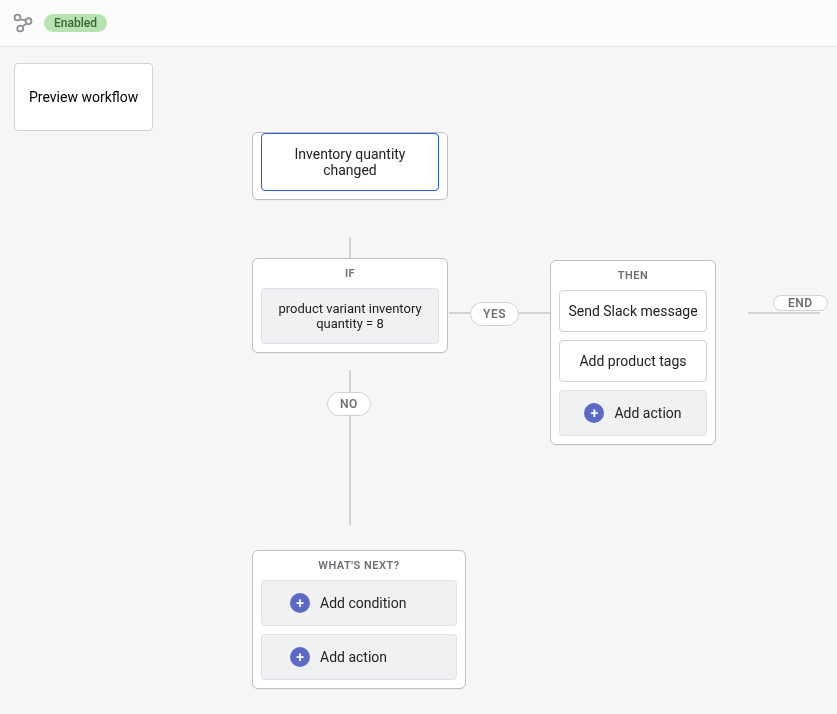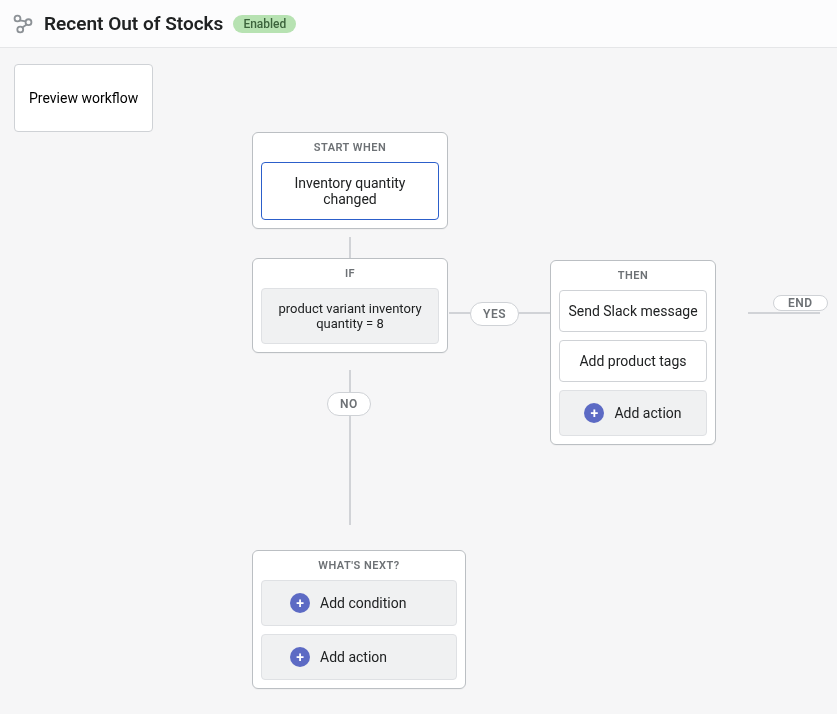--- a/index.html
+++ b/index.html
@@ -81,37 +81,35 @@
 <div class="header">
   <span class="flow-icon">
     <svg viewBox="0 0 24 24" width="22" height="22">
       <circle cx="6" cy="6" r="3.2" fill="none" stroke="#8c9196" stroke-width="2"></circle>
       <circle cx="18" cy="10" r="3.2" fill="none" stroke="#8c9196" stroke-width="2"></circle>
       <circle cx="9" cy="18" r="3.2" fill="none" stroke="#8c9196" stroke-width="2"></circle>
       <line x1="8.5" y1="8" x2="15" y2="9.2" stroke="#8c9196" stroke-width="2"></line>
       <line x1="16" y1="12.6" x2="11" y2="16" stroke="#8c9196" stroke-width="2"></line>
     </svg>
   </span>
-  <span class="title">Recent Out of Stocks</span>
   <span class="badge">Enabled</span>
 </div>
 
 <button class="preview-btn">Preview workflow</button>
 
 <div class="canvas">
 
   <svg class="connectors">
     <path d="M350 187 V 208" stroke="#c4c7cc" stroke-width="1.5" fill="none"></path>
     <path d="M449 263 H 550" stroke="#c4c7cc" stroke-width="1.5" fill="none"></path>
     <path d="M748 263 H 820" stroke="#c4c7cc" stroke-width="1.5" fill="none"></path>
     <path d="M350 320 V 475" stroke="#c4c7cc" stroke-width="1.5" fill="none"></path>
   </svg>
 
   <div class="card" style="left:252px;top:82px;width:196px;">
-    <div class="card-header">START WHEN</div>
     <div class="card-body">
       <div class="slot selected">Inventory quantity changed</div>
     </div>
   </div>
 
   <div class="card" style="left:252px;top:208px;width:196px;">
     <div class="card-header">IF</div>
     <div class="card-body">
       <div class="slot muted" style="font-size:13px;">product variant inventory quantity = 8</div>
     </div>

